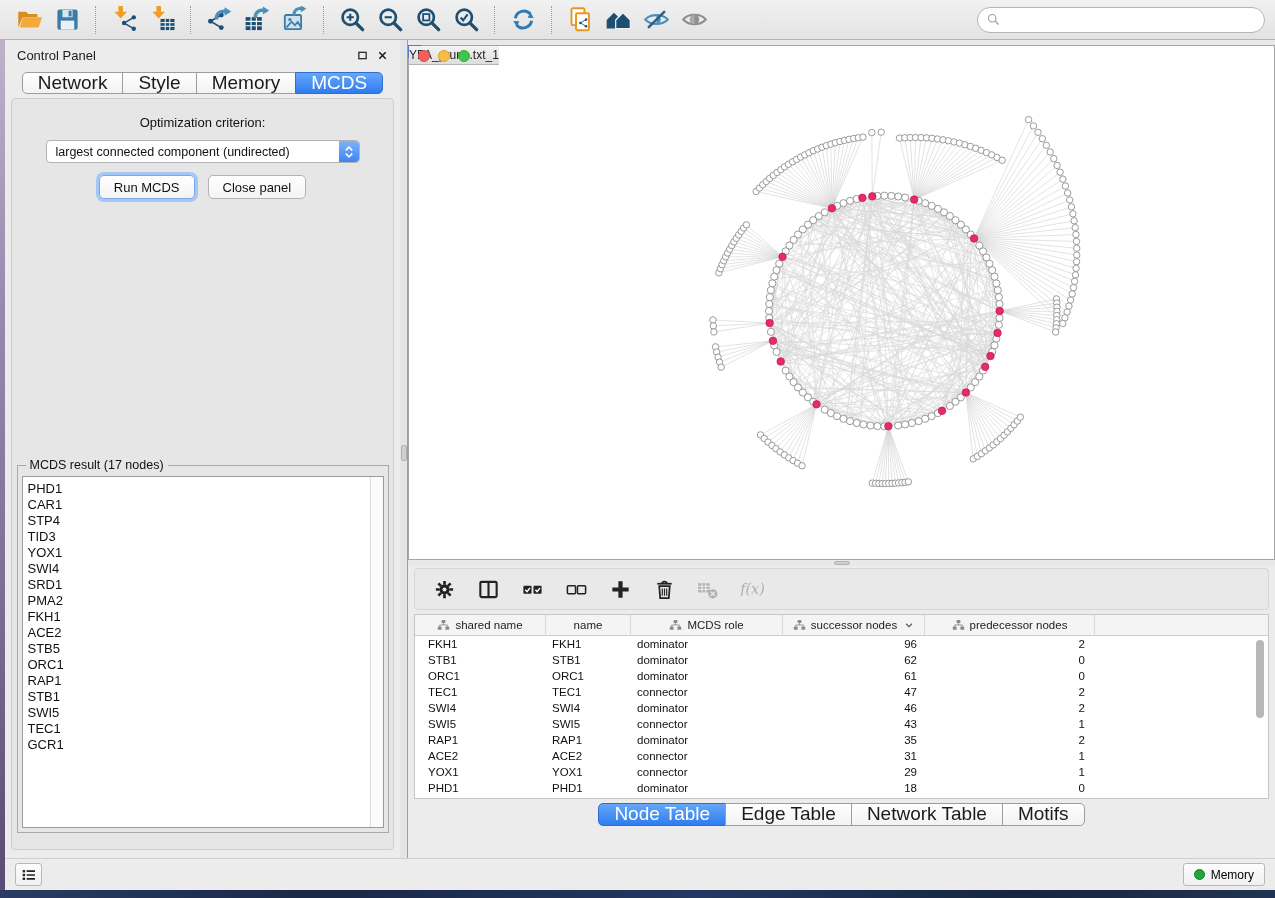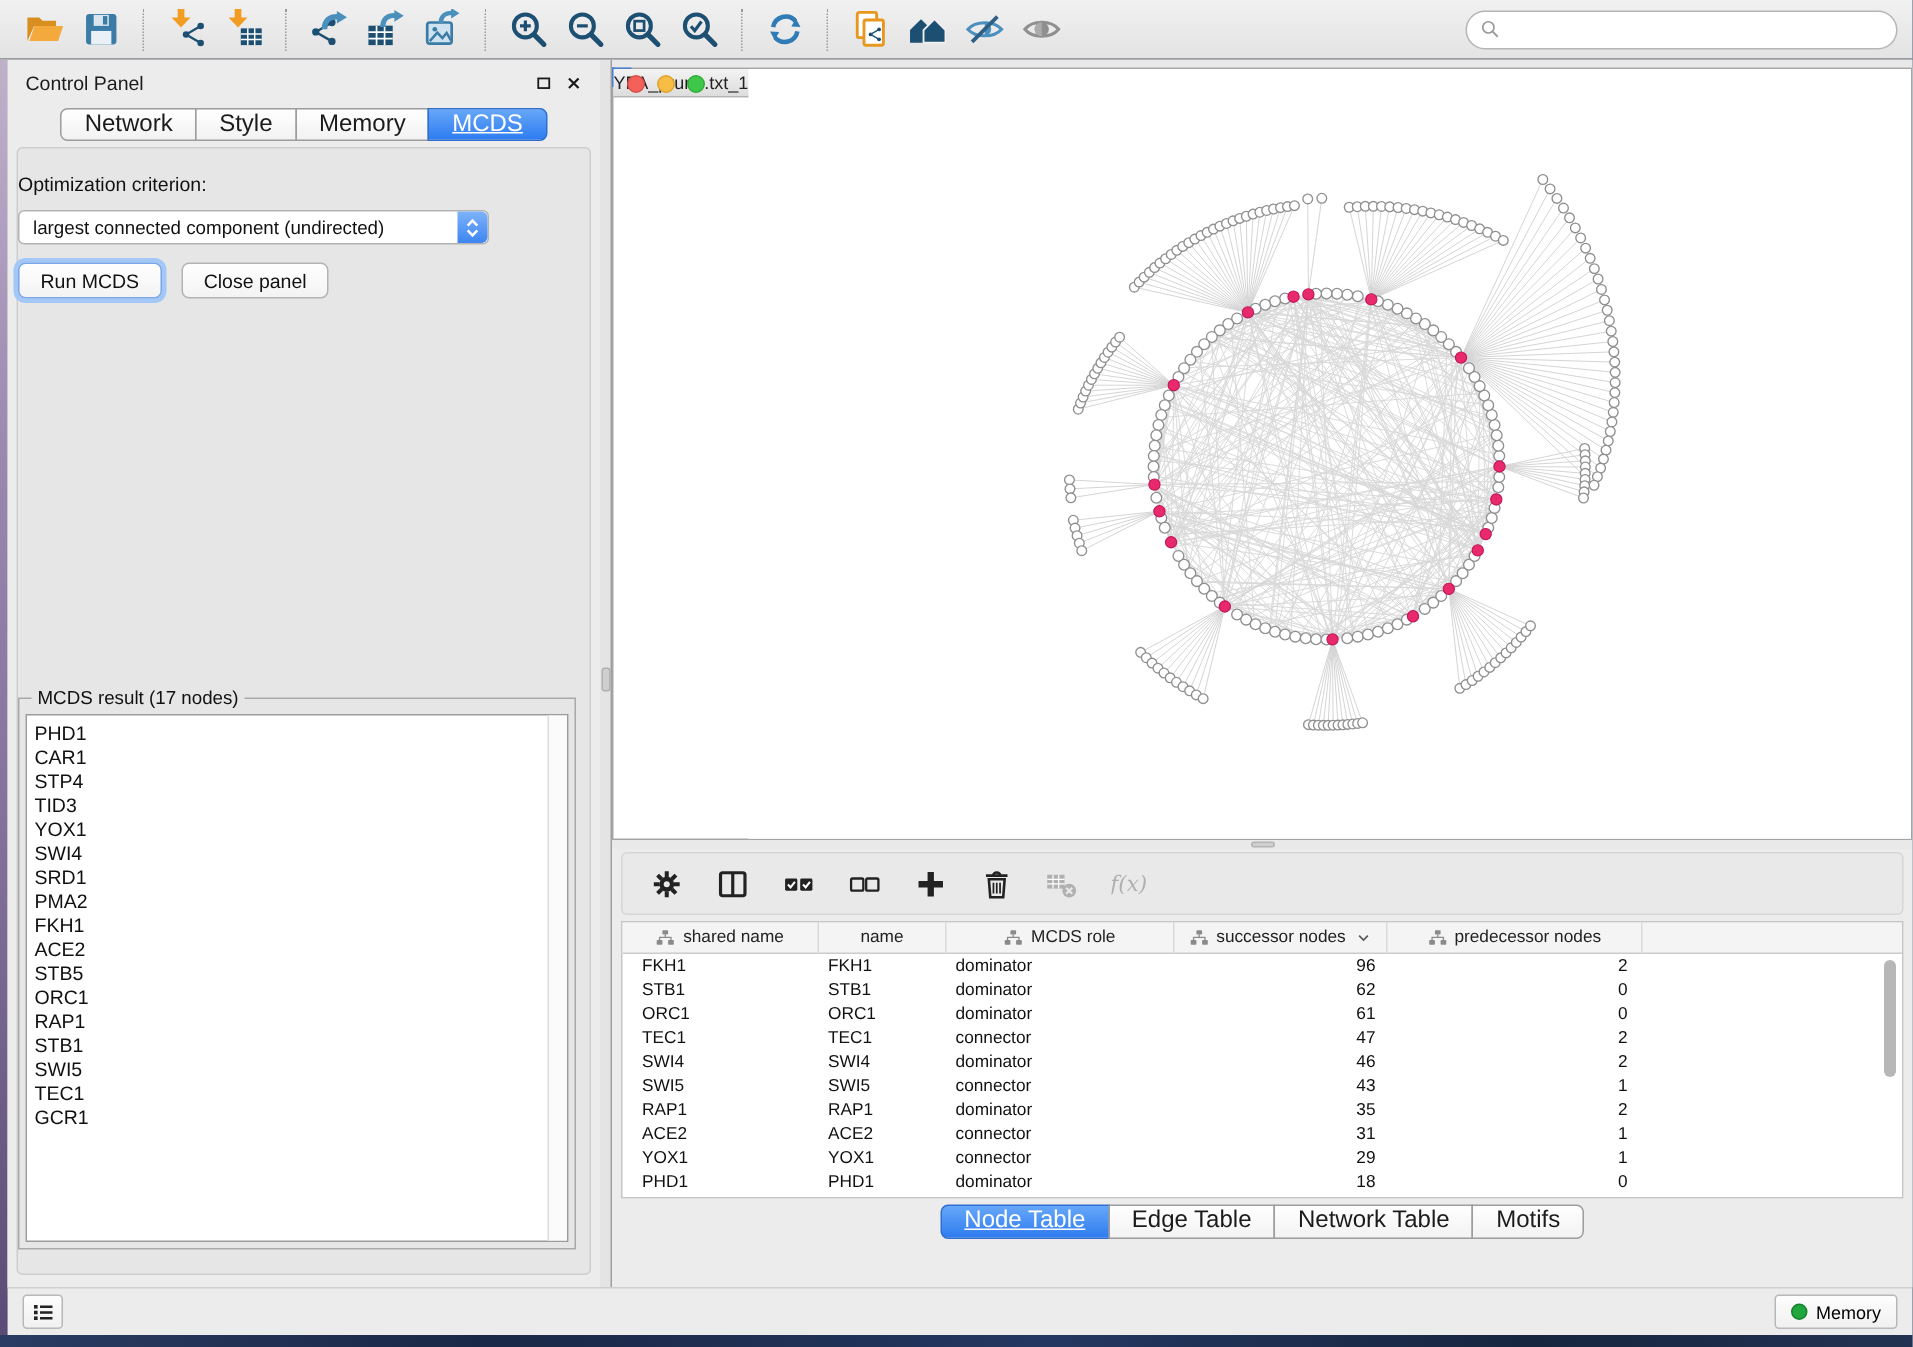--- a/index.html
+++ b/index.html
@@ -25,27 +25,27 @@
   .wp-left { width:5px; background:linear-gradient(180deg,#c0b1ca 0%,#9c89b0 30%,#7f6d97 65%,#5a4c74 100%); }
   .app-col { flex:1; display:flex; flex-direction:column; min-width:0; }
   .main { flex:1; display:flex; background:#ececec; min-height:0; }
 
   
   .control-panel { width:395px; display:flex; flex-direction:column; background:#ececec; }
   .panel-titlebar { height:26px; display:flex; align-items:center; padding:4px 12px 0; font-size:13px; color:#1b1b1b; }
   .win-btns { margin-left:auto; display:flex; align-items:center; gap:9px; }
   .win-btns svg { width:11px; height:11px; display:block; }
   .tabbar { display:flex; justify-content:center; margin-top:6px; height:22px; }
-  .seg-tab { font-size:16px; padding:2px 15px; background:linear-gradient(#ffffff,#f2f2f2); border:1px solid #9d9d9d;
+  .seg-tab { font-size:19px; padding:2px 15px; background:linear-gradient(#ffffff,#f2f2f2); border:1px solid #9d9d9d;
              margin-left:-1px; color:#1b1b1b; line-height:16px; }
   .seg-tab:first-child { border-radius:5px 0 0 5px; margin-left:0; }
   .seg-tab:last-child { border-radius:0 5px 5px 0; }
-  .seg-tab.active { background:linear-gradient(#66a7f8,#2e7cf0); color:#fff; border-color:#2e6fd0;text-decoration:underline; }
+  .seg-tab.active { background:linear-gradient(#66a7f8,#2e7cf0); color:#fff; border-color:#2e6fd0; }
   .cp-content { flex:1; margin:4px 6px 8px; background:#e6e6e6; border:1px solid #cdcdcd; border-radius:4px;
-                display:flex; flex-direction:column; align-items:flex-start; padding-top:16px; }
+                display:flex; flex-direction:column; align-items:center; padding-top:16px; }
   .opt-label { font-size:13px; color:#111; }
   .dropdown { margin-top:10px; width:314px; height:23px; background:#fff; border:1px solid #b3b3b3; border-radius:4px;
               position:relative; display:flex; align-items:center; padding:0 26px 0 9px; font-size:12.5px; }
   .dropdown .stepper { position:absolute; right:0; top:0; bottom:0; width:20px;
               background:linear-gradient(#7db3f9,#3d85f2); border-radius:0 4px 4px 0; display:flex; align-items:center; justify-content:center; }
   .dropdown .stepper svg { width:12px; height:16px; }
   .btn-row { margin-top:12px; display:flex; gap:13px; }
   .mac-btn { font-family:"Liberation Sans",sans-serif; font-size:13px; padding:3px 14px; height:24px;
              background:linear-gradient(#ffffff,#f3f3f3); border:1px solid #b3b3b3; border-radius:5px; color:#111; }
   .mac-btn.focus { box-shadow:0 0 0 3px #a3c8f8; border-color:#7aa8e8; }

